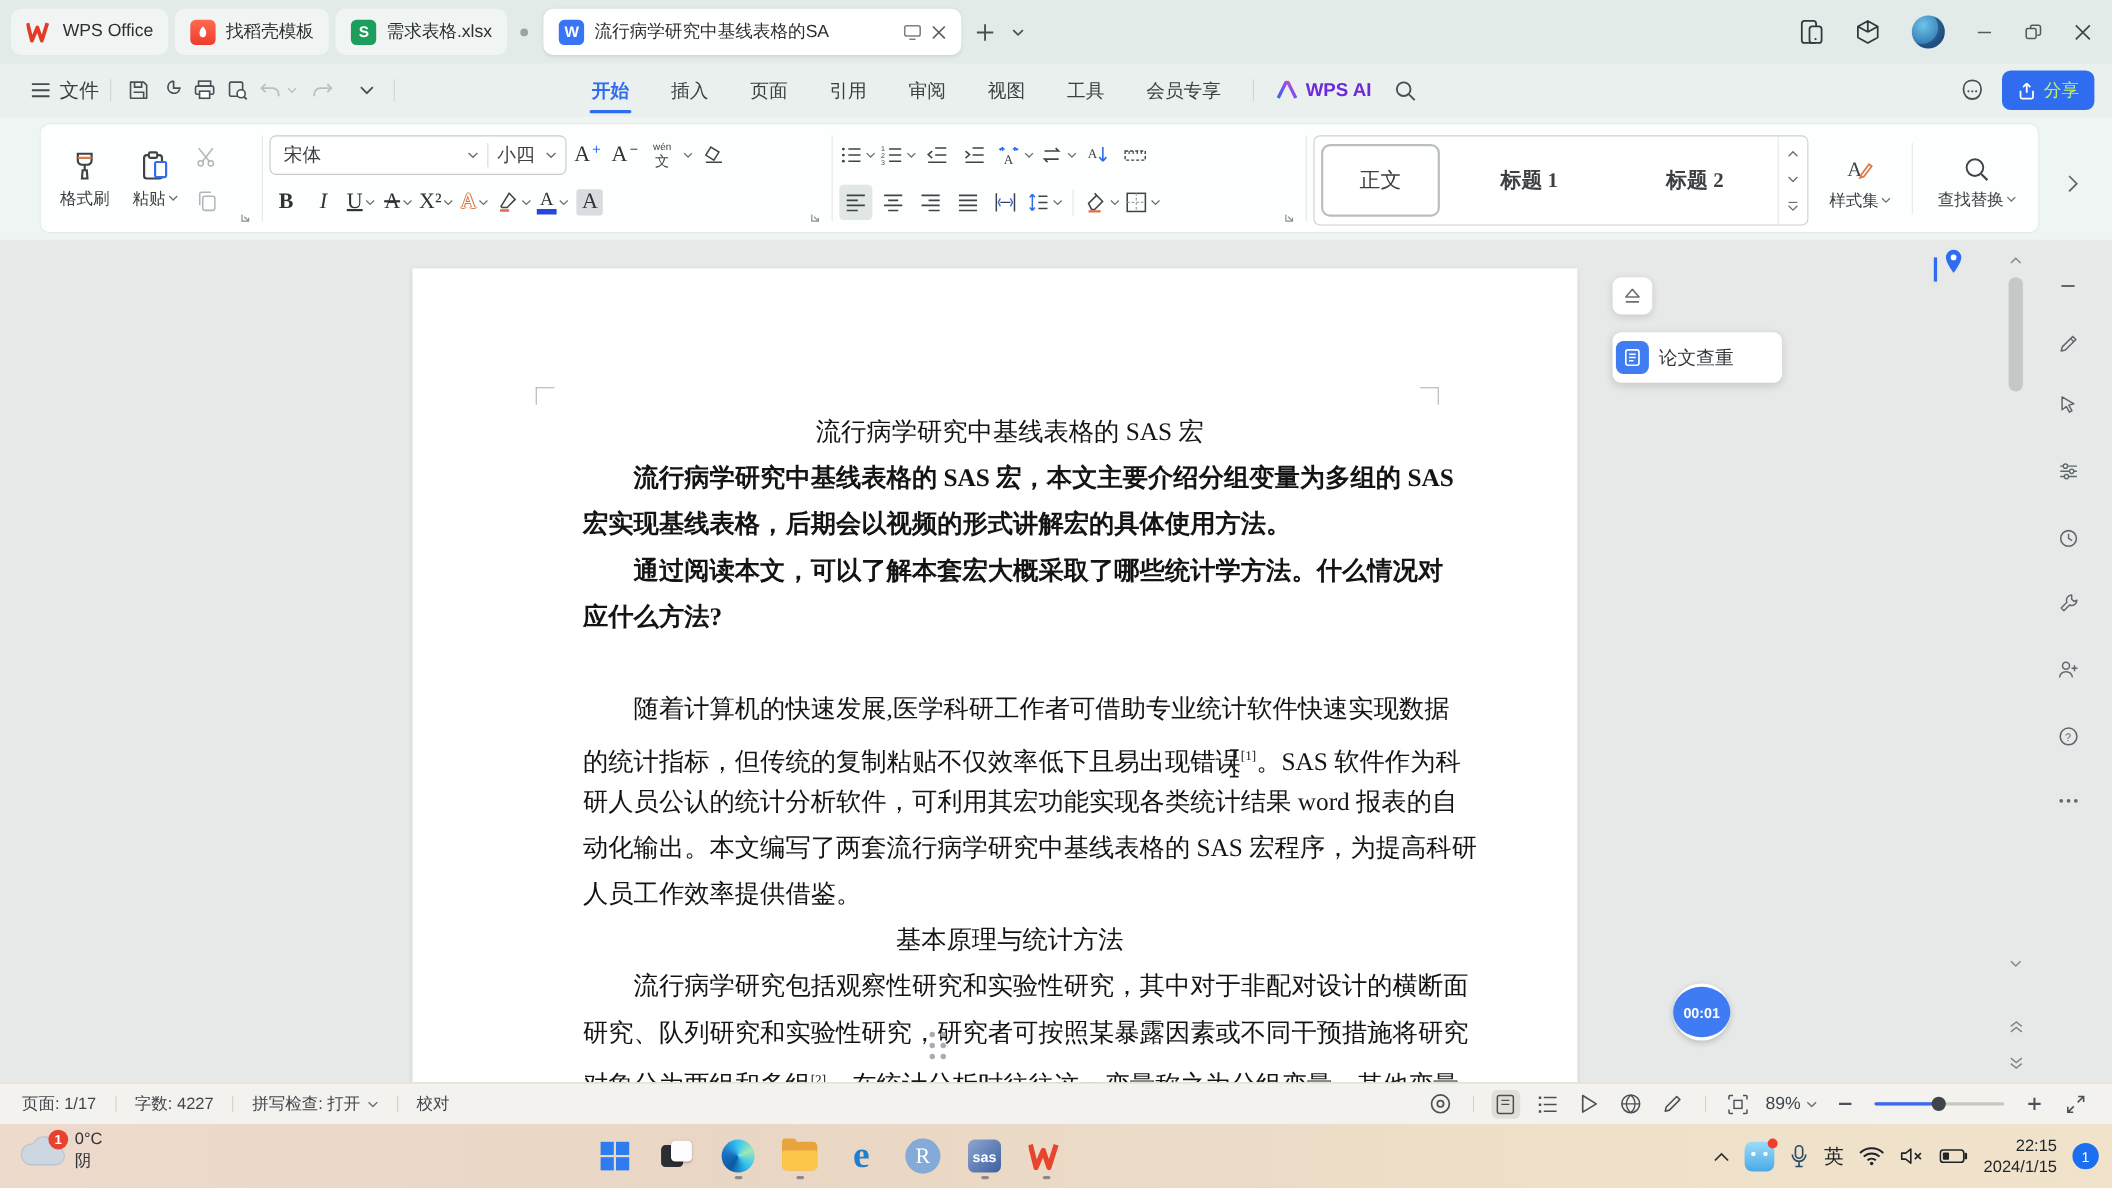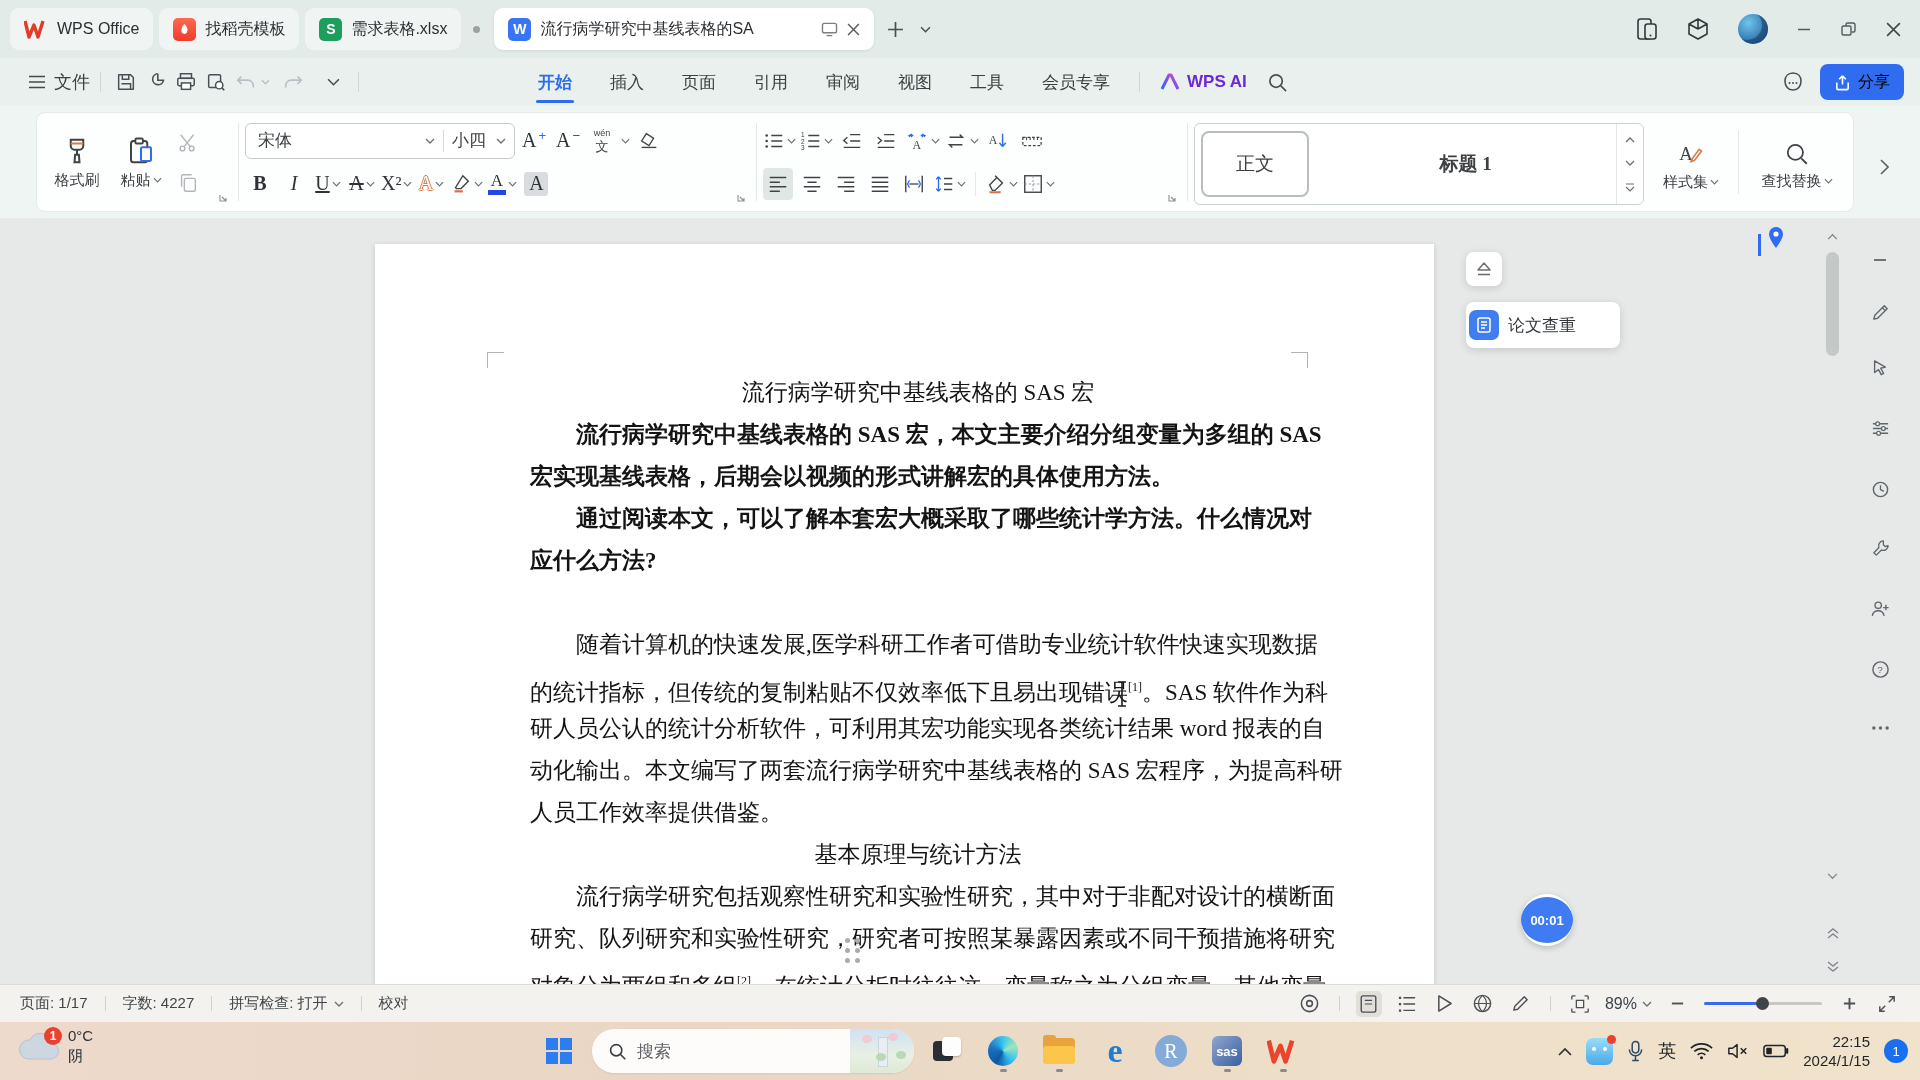--- a/index.html
+++ b/index.html
@@ -17,21 +17,21 @@
   #winctl{position:absolute;right:0;top:0;height:58px;display:flex;align-items:center;gap:28px;padding-right:18px}
   #avatar{width:30px;height:30px;border-radius:50%;background:radial-gradient(circle at 35% 30%,#6fc5e8,#2a6fae 70%);box-shadow:inset -6px -4px 0 rgba(20,40,70,.45)}
   
   #menubar{position:absolute;left:0;top:58px;width:1920px;height:48px;background:#e9f0ee;display:flex;align-items:center;font-size:17px}
   .mtab{padding:0 4px;margin:0 15px;height:48px;display:flex;align-items:center;position:relative;color:#3c4043}
   .mtab.active{color:#2f6cf0;font-weight:bold}
   .mtab.active::after{content:"";position:absolute;left:50%;transform:translateX(-50%);bottom:3px;width:38px;height:3px;border-radius:2px;background:#2f6cf0}
   .mico{width:30px;height:30px;display:flex;align-items:center;justify-content:center;color:#494f54}
   .mico.dis{color:#b9bfc4}
   .vdiv{width:1px;height:20px;background:#cfd6d3;margin:0 10px}
-  #sharebtn{height:36px;border-radius:8px;background:#2f6cf0;color:#000000;display:flex;align-items:center;gap:7px;padding:0 14px;font-size:16px}
+  #sharebtn{height:36px;border-radius:8px;background:#2f6cf0;color:#bef264;display:flex;align-items:center;gap:7px;padding:0 14px;font-size:16px}
   
   #ribbon{position:absolute;left:0;top:106px;width:1920px;height:112px;background:#eff5f3}
   #panel{position:absolute;left:36px;top:6px;width:1818px;height:100px;background:#fdfefe;border:1px solid #e5eae8;border-radius:9px;display:flex;box-sizing:border-box;padding:6px 8px}
   .sect{position:relative;display:flex;flex-direction:column;justify-content:flex-start}
   .sdiv{width:1px;background:#e4e8e7;margin:4px 6px}
   .corner{position:absolute;right:4px;bottom:2px;color:#8a9094}
   .bigbtn{width:64px;display:flex;flex-direction:column;align-items:center;gap:5px;padding-top:7px}
   .bigbtn .lbl{font-size:15px;color:#3c4043;display:flex;align-items:center;gap:2px;white-space:nowrap}
   .rr{display:flex;align-items:center;height:44px;gap:4px}
   .sb{min-width:30px;height:32px;border-radius:4px;display:flex;align-items:center;justify-content:center;gap:2px;color:#3f4346}
@@ -588,20 +588,23 @@
       <div class="sdiv"></div>
 
       <div class="sect" style="flex:1;flex-direction:row;align-items:center;gap:10px">
         <div id="gallery">
           <div class="gitem" id="g-body">
               <span>正文</span>
             </div>
           <div class="gitem" id="g-h1">
               <span>标题 1</span>
             </div>
+          <div class="gitem" id="g-h2">
+              <span>标题 2</span>
+            </div>
           <div id="garrows">
             <svg width="10" height="6" viewBox="0 0 10 6">
                 <path d="M1 5l4-4 4 4" stroke="currentColor" stroke-width="1.3" fill="none"></path>
               </svg>
             <svg width="10" height="6" viewBox="0 0 10 6">
                 <path d="M1 1l4 4 4-4" stroke="currentColor" stroke-width="1.3" fill="none"></path>
               </svg>
             <svg width="10" height="9" viewBox="0 0 10 9">
                 <path d="M1 1h8M1 4l4 4 4-4" stroke="currentColor" stroke-width="1.2" fill="none"></path>
               </svg>
@@ -885,28 +888,20 @@
 
     <div id="tb-center">
       <div class="appbtn">
         <svg width="28" height="28" viewBox="0 0 28 28">
             <rect x="1" y="1" width="12" height="12" fill="#2d7df0"></rect>
             <rect x="15" y="1" width="12" height="12" fill="#2d7df0"></rect>
             <rect x="1" y="15" width="12" height="12" fill="#2d7df0"></rect>
             <rect x="15" y="15" width="12" height="12" fill="#2d7df0"></rect>
           </svg>
       </div>
-      <div id="searchpill">
-        <svg width="19" height="19" viewBox="0 0 22 22">
-            <circle cx="9.5" cy="9.5" r="6.5" fill="none" stroke="#3c4043" stroke-width="1.9"></circle>
-            <path d="M14.5 14.5L20 20" stroke="#3c4043" stroke-width="1.9"></path>
-          </svg>
-        <span>搜索</span>
-        <span id="pillimg"></span>
-      </div>
       <div class="appbtn">
         <span style="position:relative;width:28px;height:28px">
           <span style="position:absolute;left:0;top:4px;width:20px;height:20px;background:#2b2f33;border-radius:4px"></span>
           <span style="position:absolute;left:9px;top:0;width:19px;height:19px;background:#fdfdfd;border-radius:4px;box-shadow:0 1px 2px rgba(0,0,0,.25)"></span>
         </span>
       </div>
       <div class="appbtn">
         <span style="width:30px;height:30px;border-radius:50%;background:conic-gradient(from 210deg,#0c59a4,#1b70c0,#35c1f1,#9be8b8,#35c1f1,#0c59a4)"></span>
         <span class="rundot"></span>
       </div>

